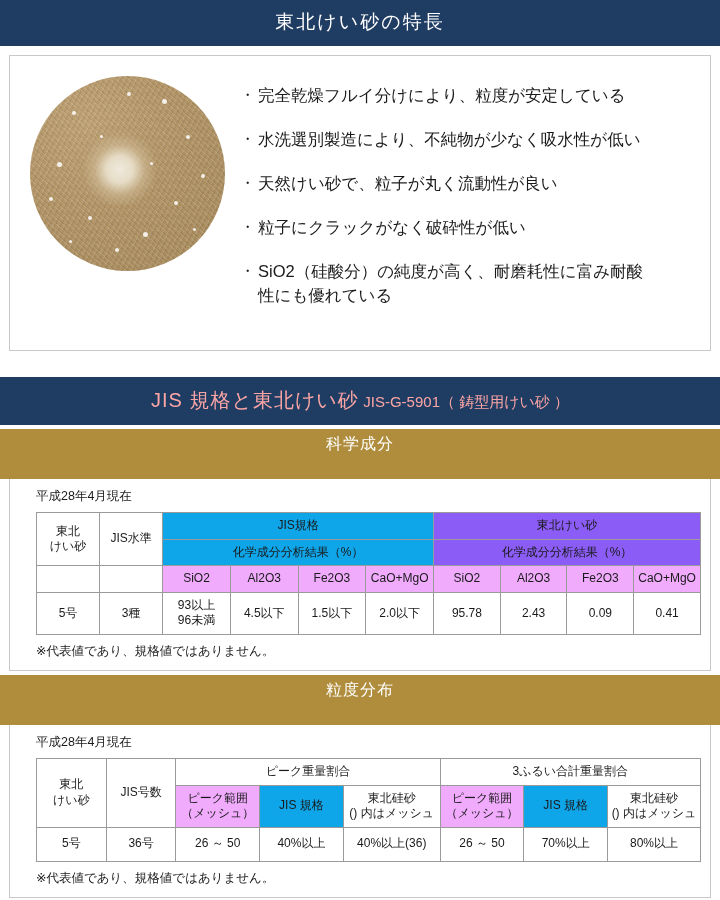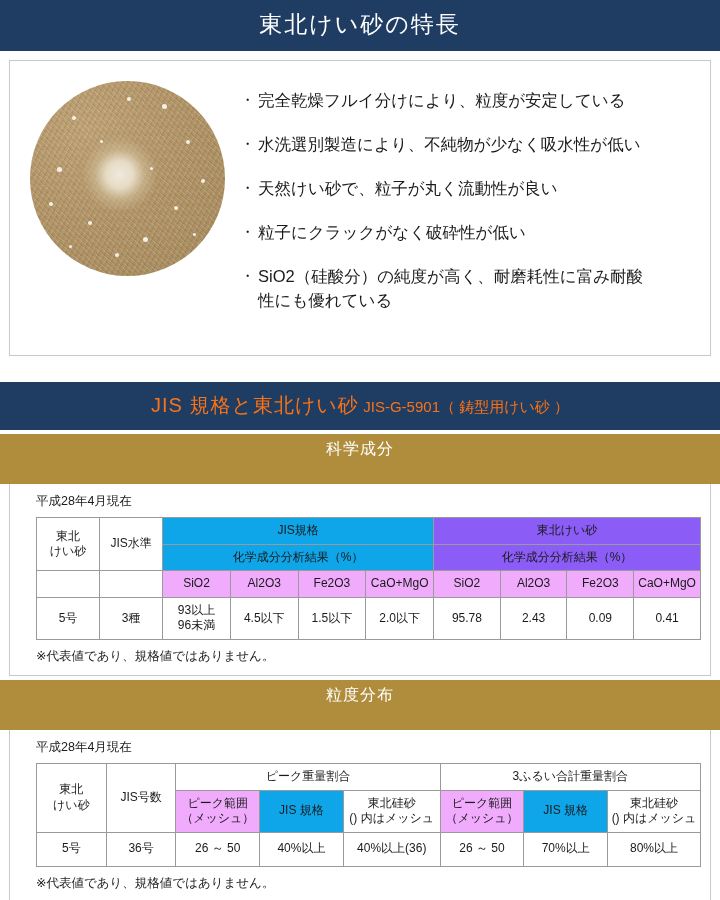--- a/index.html
+++ b/index.html
@@ -15,21 +15,21 @@
     color: #222222;
     position: relative;
     overflow: hidden;
   }
 
   
   .banner {
     background: #1f3c63;
     color: #ffffff;
     text-align: center;
-    font-size: 23px;
+    font-size: 19px;
     letter-spacing: 2px;
     padding: 9px 0 11px 0;
   }
   .feature-box {
     margin: 9px 9px 0 9px;
     border: 1px solid #c9c9c9;
     background: #ffffff;
     height: 296px;
     display: flex;
     align-items: flex-start;
@@ -75,21 +75,21 @@
     flex: 0 0 18px;
     font-size: 15px;
     line-height: 1.5;
   }
   .feature-text { flex: 1 1 auto; }
 
   
   .section2 { margin-top: 26px; }
   .banner2 {
     background: #1f3c63;
-    color: #f97316;
+    color: #fca5a5;
     text-align: center;
     padding: 10px 0 11px 0;
   }
   .banner2 .big { font-size: 20px; letter-spacing: 1px; }
   .banner2 .small { font-size: 15px; letter-spacing: 0px; }
 
   .subbanner {
     background: #b08d3c;
     color: #ffffff;
     text-align: center;

